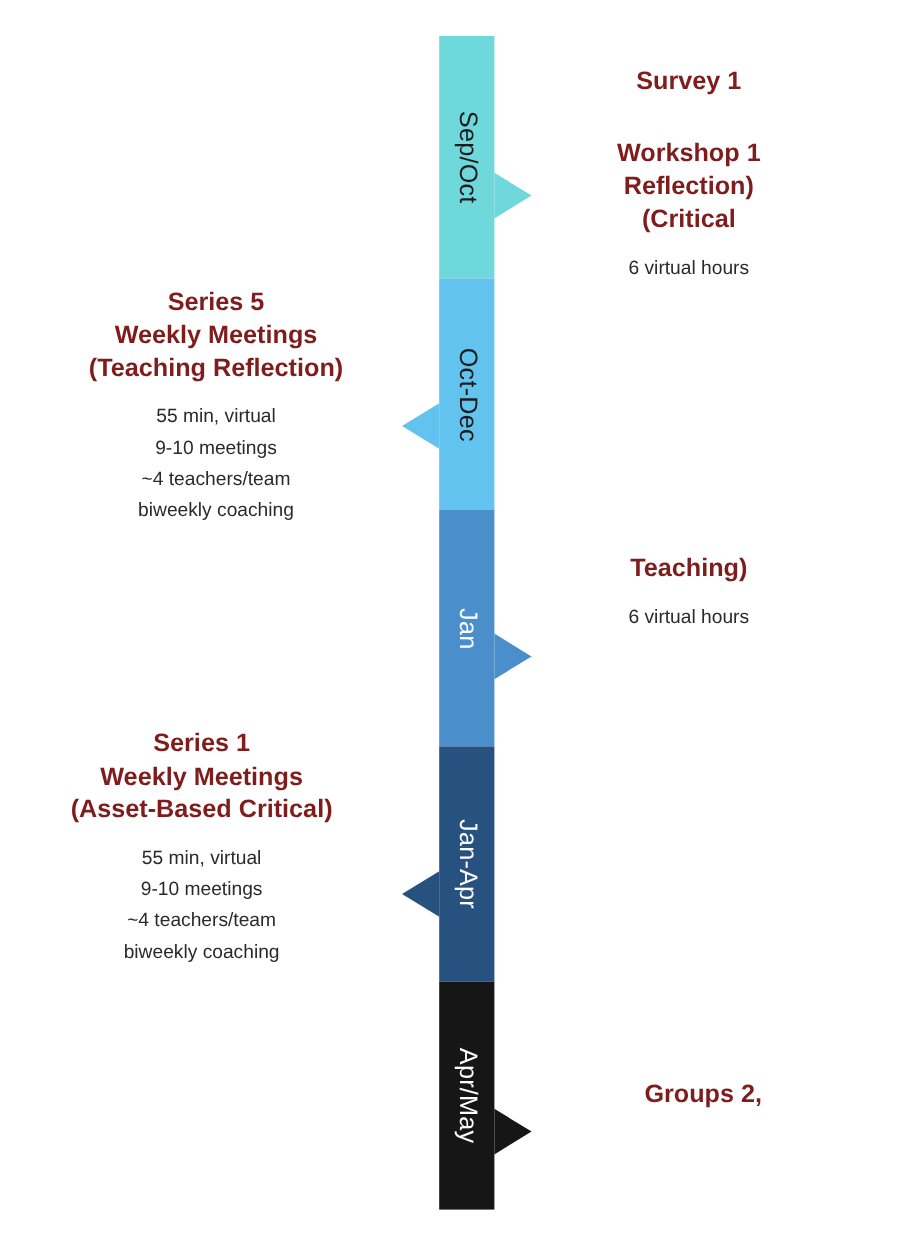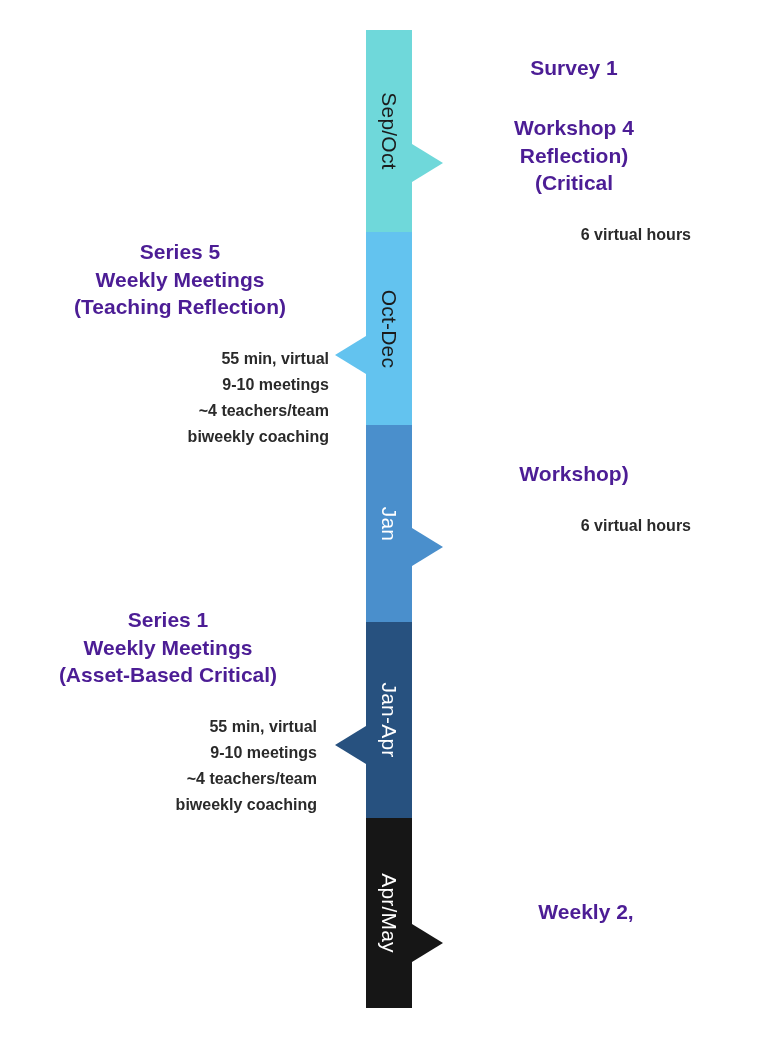--- a/index.html
+++ b/index.html
@@ -66,30 +66,29 @@
 
   
   .block {
     position: absolute;
     text-align: center;
   }
   .block .headline {
     font-size: 21px;
     font-weight: 700;
     line-height: 1.32;
-    color: #4c1d95;
+    color: #7f1d1d;
     margin: 0;
   }
   .block .sub {
     font-size: 16px;
-    font-weight: 700;
+    font-weight: 400;
     line-height: 1.62;
     color: #2a2a2a;
-    margin: 11px;
-    text-align: right;
+    margin: 0;
   }
   .block .sub-gap {
     height: 14px;
   }
   .hl-line { display: block; }
   .sub-line { display: block; }
 </style>
 </head>
 <body>
 
@@ -125,43 +124,43 @@
   <div class="arrow right" id="arr-4" style="top: 924px; left: 412px; border-left-color: rgb(22, 22, 22);"></div>
 
   <div class="block" id="rb-0" style="left:446px; top:54px; width:256px;">
     <div class="headline">
       <span class="hl-line">Survey 1</span>
     </div>
   </div>
 
   <div class="block" id="rb-1" style="left:446px; top:114px; width:256px;">
     <div class="headline">
-      <span class="hl-line">Workshop 4</span>
+      <span class="hl-line">Workshop 1</span>
       <span class="hl-line">Reflection)</span>
       <span class="hl-line">(Critical</span>
     </div>
     <div class="sub-gap"></div>
     <div class="sub">
       <span class="sub-line">6 virtual hours</span>
     </div>
   </div>
 
   <div class="block" id="rb-2" style="left:446px; top:460px; width:256px;">
     <div class="headline">
-      <span class="hl-line">Workshop)</span>
+      <span class="hl-line">Teaching)</span>
     </div>
     <div class="sub-gap"></div>
     <div class="sub">
       <span class="sub-line">6 virtual hours</span>
     </div>
   </div>
 
   <div class="block" id="rb-3" style="left:446px; top:898px; width:280px;">
     <div class="headline">
-      <span class="hl-line">Weekly 2,</span>
+      <span class="hl-line">Groups 2,</span>
     </div>
   </div>
 
   <div class="block" id="lb-0" style="left:20px; top:238px; width:320px;">
     <div class="headline">
       <span class="hl-line">Series 5</span>
       <span class="hl-line">Weekly Meetings</span>
       <span class="hl-line">(Teaching Reflection)</span>
     </div>
     <div class="sub-gap"></div>

